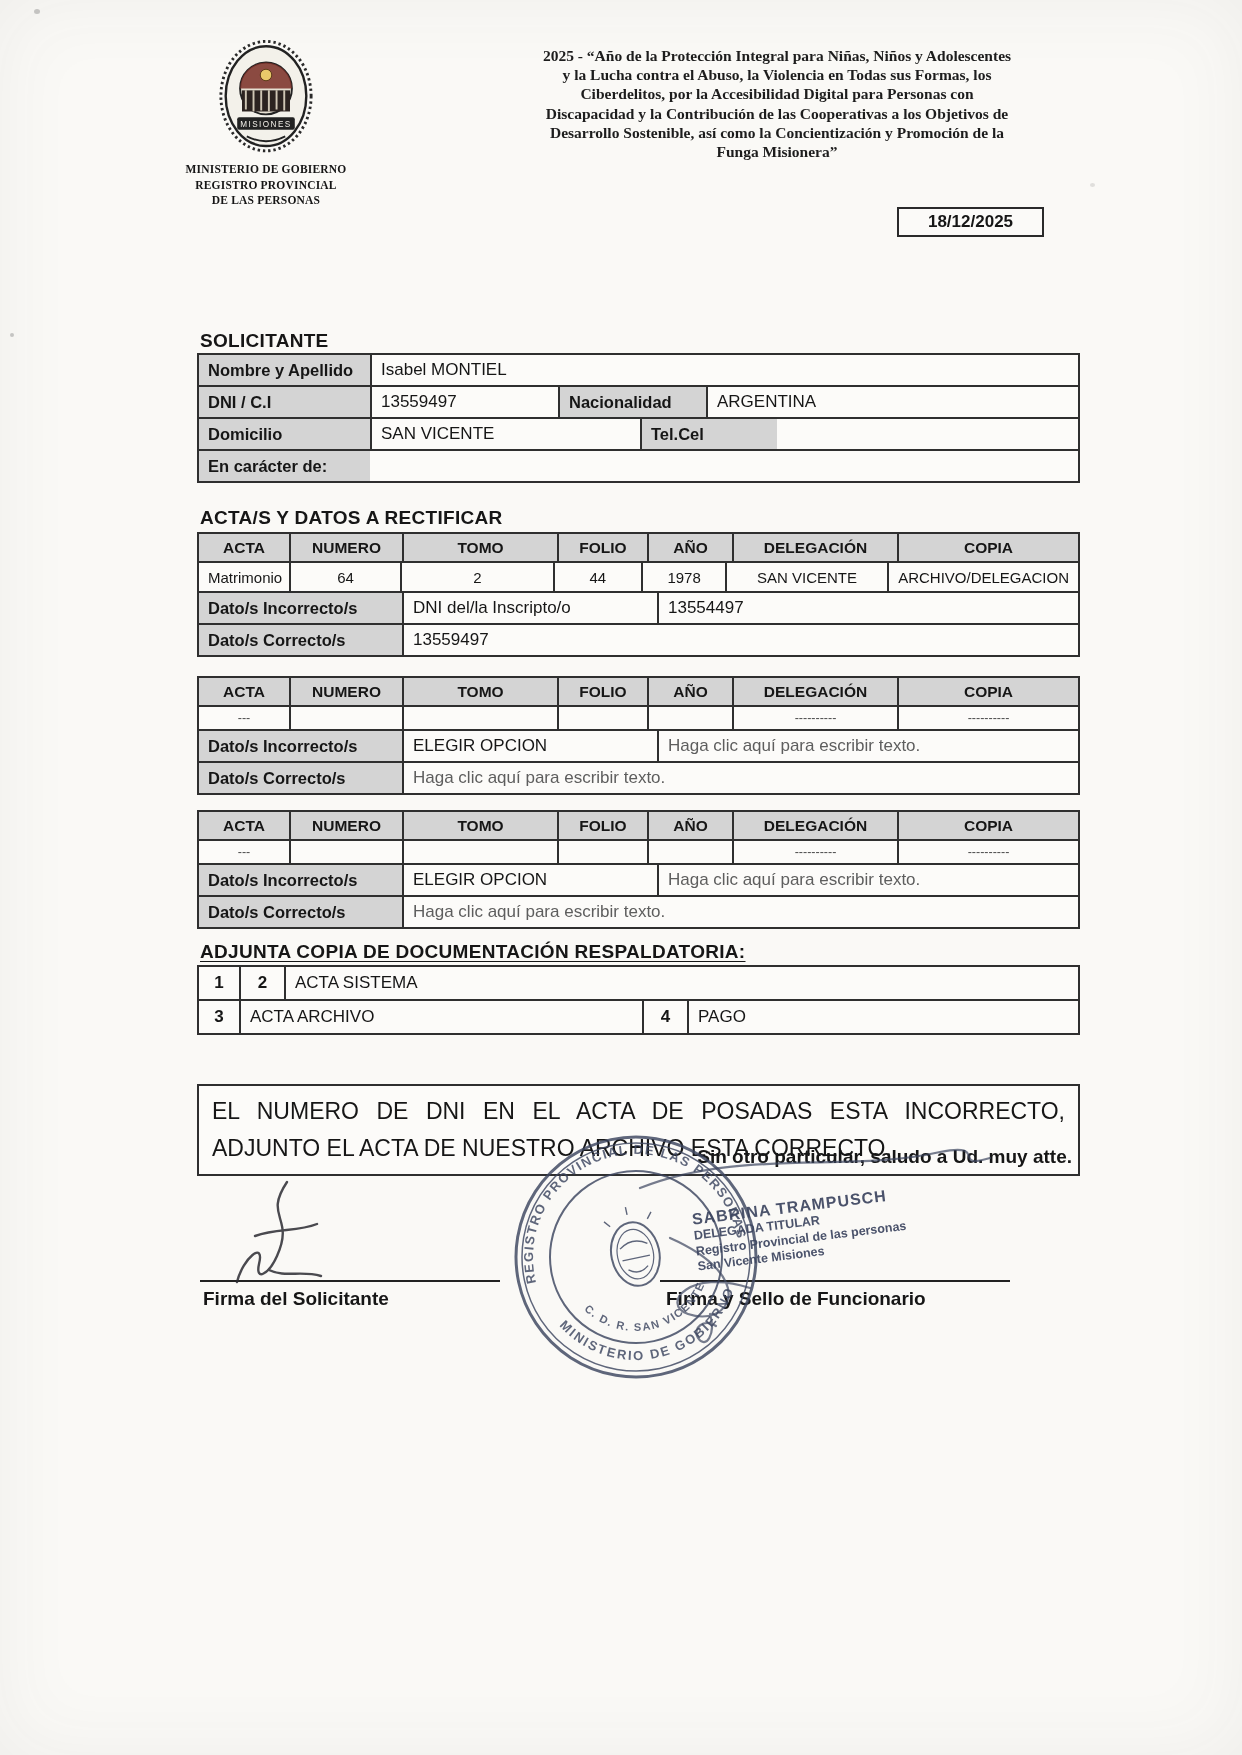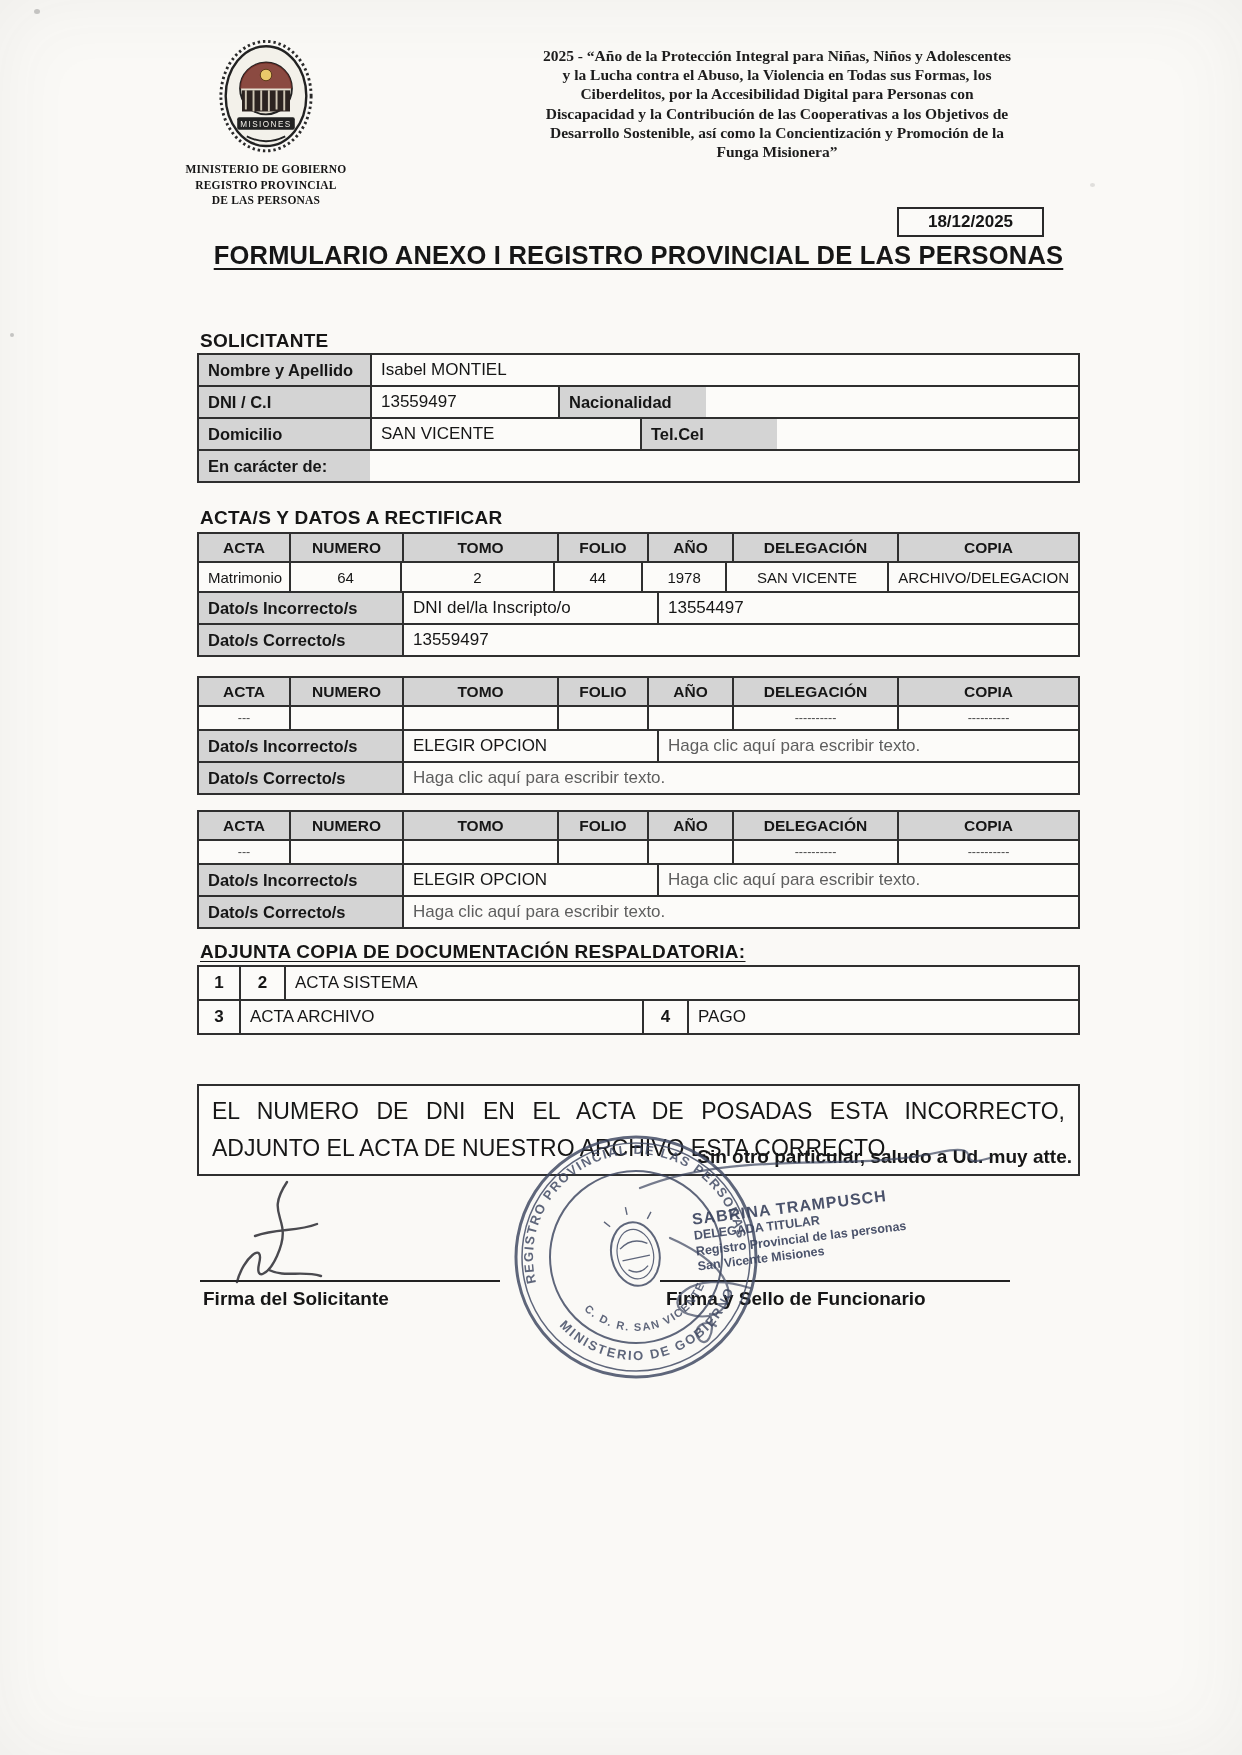--- a/index.html
+++ b/index.html
@@ -127,33 +127,33 @@
       <div>DE LAS PERSONAS</div>
     </div>
   </div>
 
   <div class="motto">2025 - “Año de la Protección Integral para Niñas, Niños y Adolescentes y la Lucha contra el Abuso, la Violencia en Todas sus Formas, los Ciberdelitos, por la Accesibilidad Digital para Personas con Discapacidad y la Contribución de las Cooperativas a los Objetivos de Desarrollo Sostenible, así como la Concientización y Promoción de la Funga Misionera”</div>
 
   <div class="date-box">
     <span>18/12/2025</span>
   </div>
 
-  <div class="form-title">FORMULARIO ANEXO I REGISTRO PROVINCIAL DE LAS PERSONAS</div>
 
   <div class="sec-head" style="left:200px; top:330px;">SOLICITANTE</div>
 
   <div class="tbl" style="top:353px;">
     <div class="tr">
       <div class="td lab c-lab">Nombre y Apellido</div>
       <div class="td grow">Isabel MONTIEL</div>
     </div>
     <div class="tr">
       <div class="td lab c-lab">DNI / C.I</div>
       <div class="td c-dni">13559497</div>
       <div class="td lab c-nac">Nacionalidad</div>
+      <div class="td grow">ARGENTINA</div>
     </div>
     <div class="tr">
       <div class="td lab c-lab">Domicilio</div>
       <div class="td c-dom">SAN VICENTE</div>
       <div class="td lab c-tel">Tel.Cel</div>
     </div>
     <div class="tr">
       <div class="td lab c-lab">En carácter de:</div>
     </div>
   </div>

